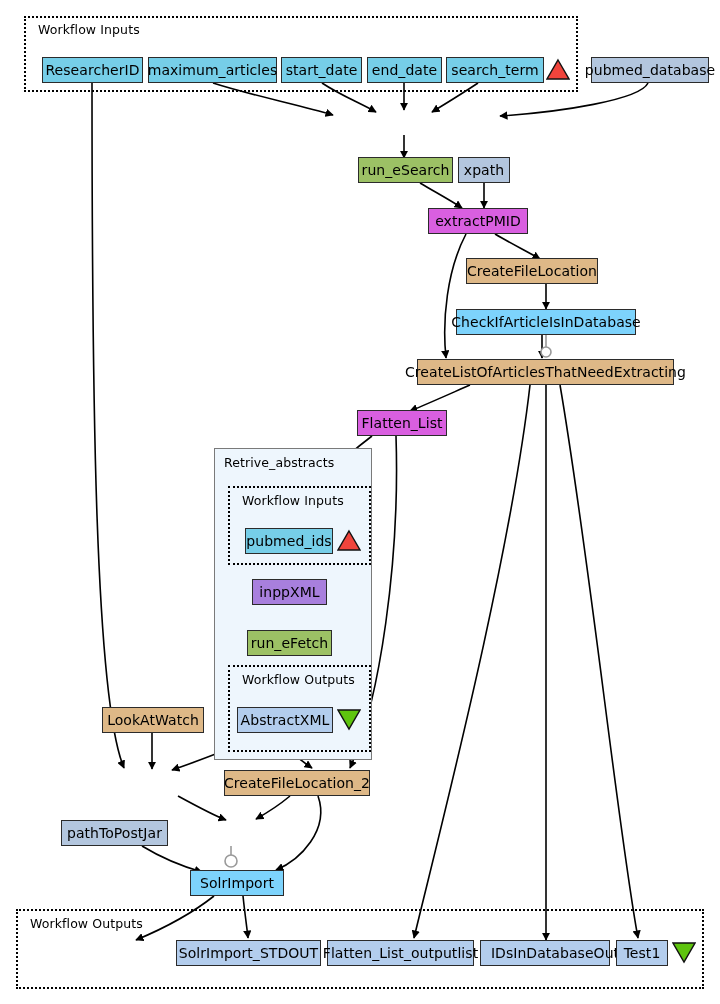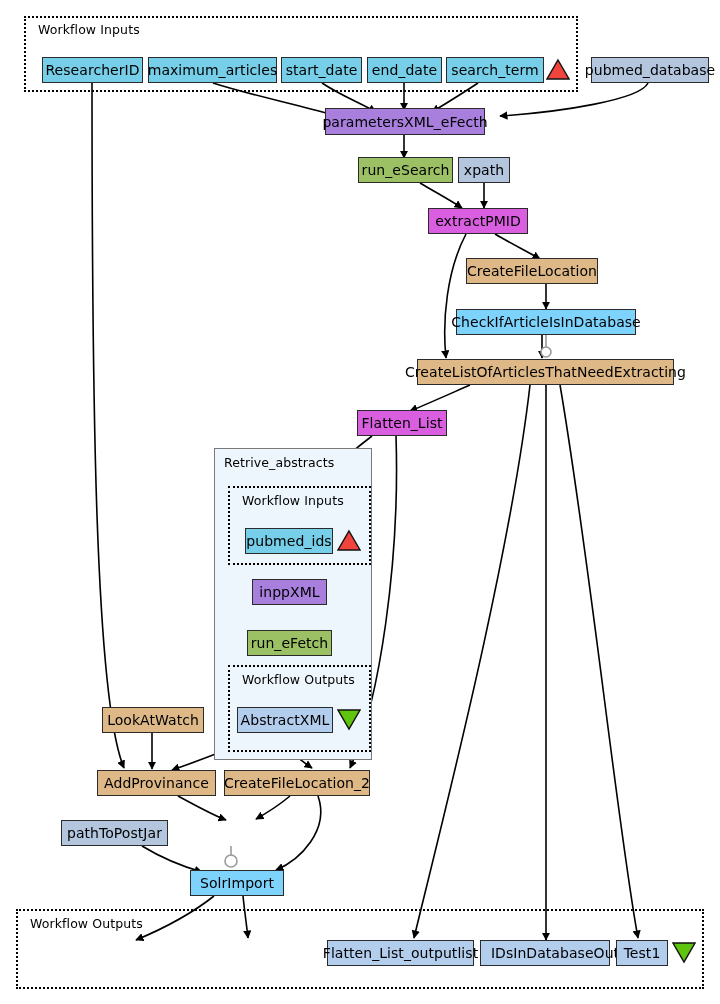--- a/index.html
+++ b/index.html
@@ -145,21 +145,20 @@
   <div class="node n-input" style="left:446px;top:57px;width:98px;height:26px;">search_term</div>
 
   <div class="tri-wrap" style="left:546px;top:58px;">
     <svg width="24" height="22" viewBox="0 0 24 22">
       <polygon points="12,2 23,21 1,21" fill="#f0443c" stroke="#111" stroke-width="1.4"></polygon>
     </svg>
   </div>
 
   <div class="node n-const" style="left:591px;top:57px;width:118px;height:26px;">pubmed_database</div>
 
-  <div class="node n-purple" style="left:325px;top:108px;width:160px;height:27px;">parametersXML_eFecth</div>
 
   <div class="node n-green" style="left:358px;top:157px;width:95px;height:26px;">run_eSearch</div>
   <div class="node n-const" style="left:458px;top:157px;width:52px;height:26px;">xpath</div>
 
   <div class="node n-magenta" style="left:428px;top:208px;width:100px;height:26px;">extractPMID</div>
 
   <div class="node n-tan" style="left:466px;top:258px;width:132px;height:26px;">CreateFileLocation</div>
 
   <div class="node n-orange" style="left:456px;top:309px;width:180px;height:26px;">CheckIfArticleIsInDatabase</div>
 
@@ -180,27 +179,27 @@
 
   <div class="node n-output" style="left:237px;top:707px;width:96px;height:26px;">AbstractXML</div>
   <div class="tri-wrap" style="left:337px;top:709px;">
     <svg width="24" height="22" viewBox="0 0 24 22">
       <polygon points="1,1 23,1 12,20" fill="#5ec40e" stroke="#111" stroke-width="1.4"></polygon>
     </svg>
   </div>
 
   <div class="node n-tan" style="left:102px;top:707px;width:102px;height:26px;">LookAtWatch</div>
 
-  <div class="node n-tan" style="left:97px;top:770px;width:119px;height:26px;">AddProvinance</div>
   <div class="node n-tan" style="left:224px;top:770px;width:146px;height:26px;">CreateFileLocation_2</div>
 
   <div class="node n-const" style="left:61px;top:820px;width:107px;height:26px;">pathToPostJar</div>
 
   <div class="node n-orange" style="left:190px;top:870px;width:94px;height:26px;">SolrImport</div>
 
+  <div class="node n-output" style="left:176px;top:940px;width:145px;height:26px;">SolrImport_STDOUT</div>
   <div class="node n-output" style="left:327px;top:940px;width:147px;height:26px;">Flatten_List_outputlist</div>
   <div class="node n-output" style="left:480px;top:940px;width:130px;height:26px;padding-left:20px;">IDsInDatabaseOut</div>
   <div class="node n-output" style="left:616px;top:940px;width:52px;height:26px;">Test1</div>
   <div class="tri-wrap" style="left:672px;top:942px;">
     <svg width="24" height="22" viewBox="0 0 24 22">
       <polygon points="1,1 23,1 12,20" fill="#5ec40e" stroke="#111" stroke-width="1.4"></polygon>
     </svg>
   </div>
 
 </div>

